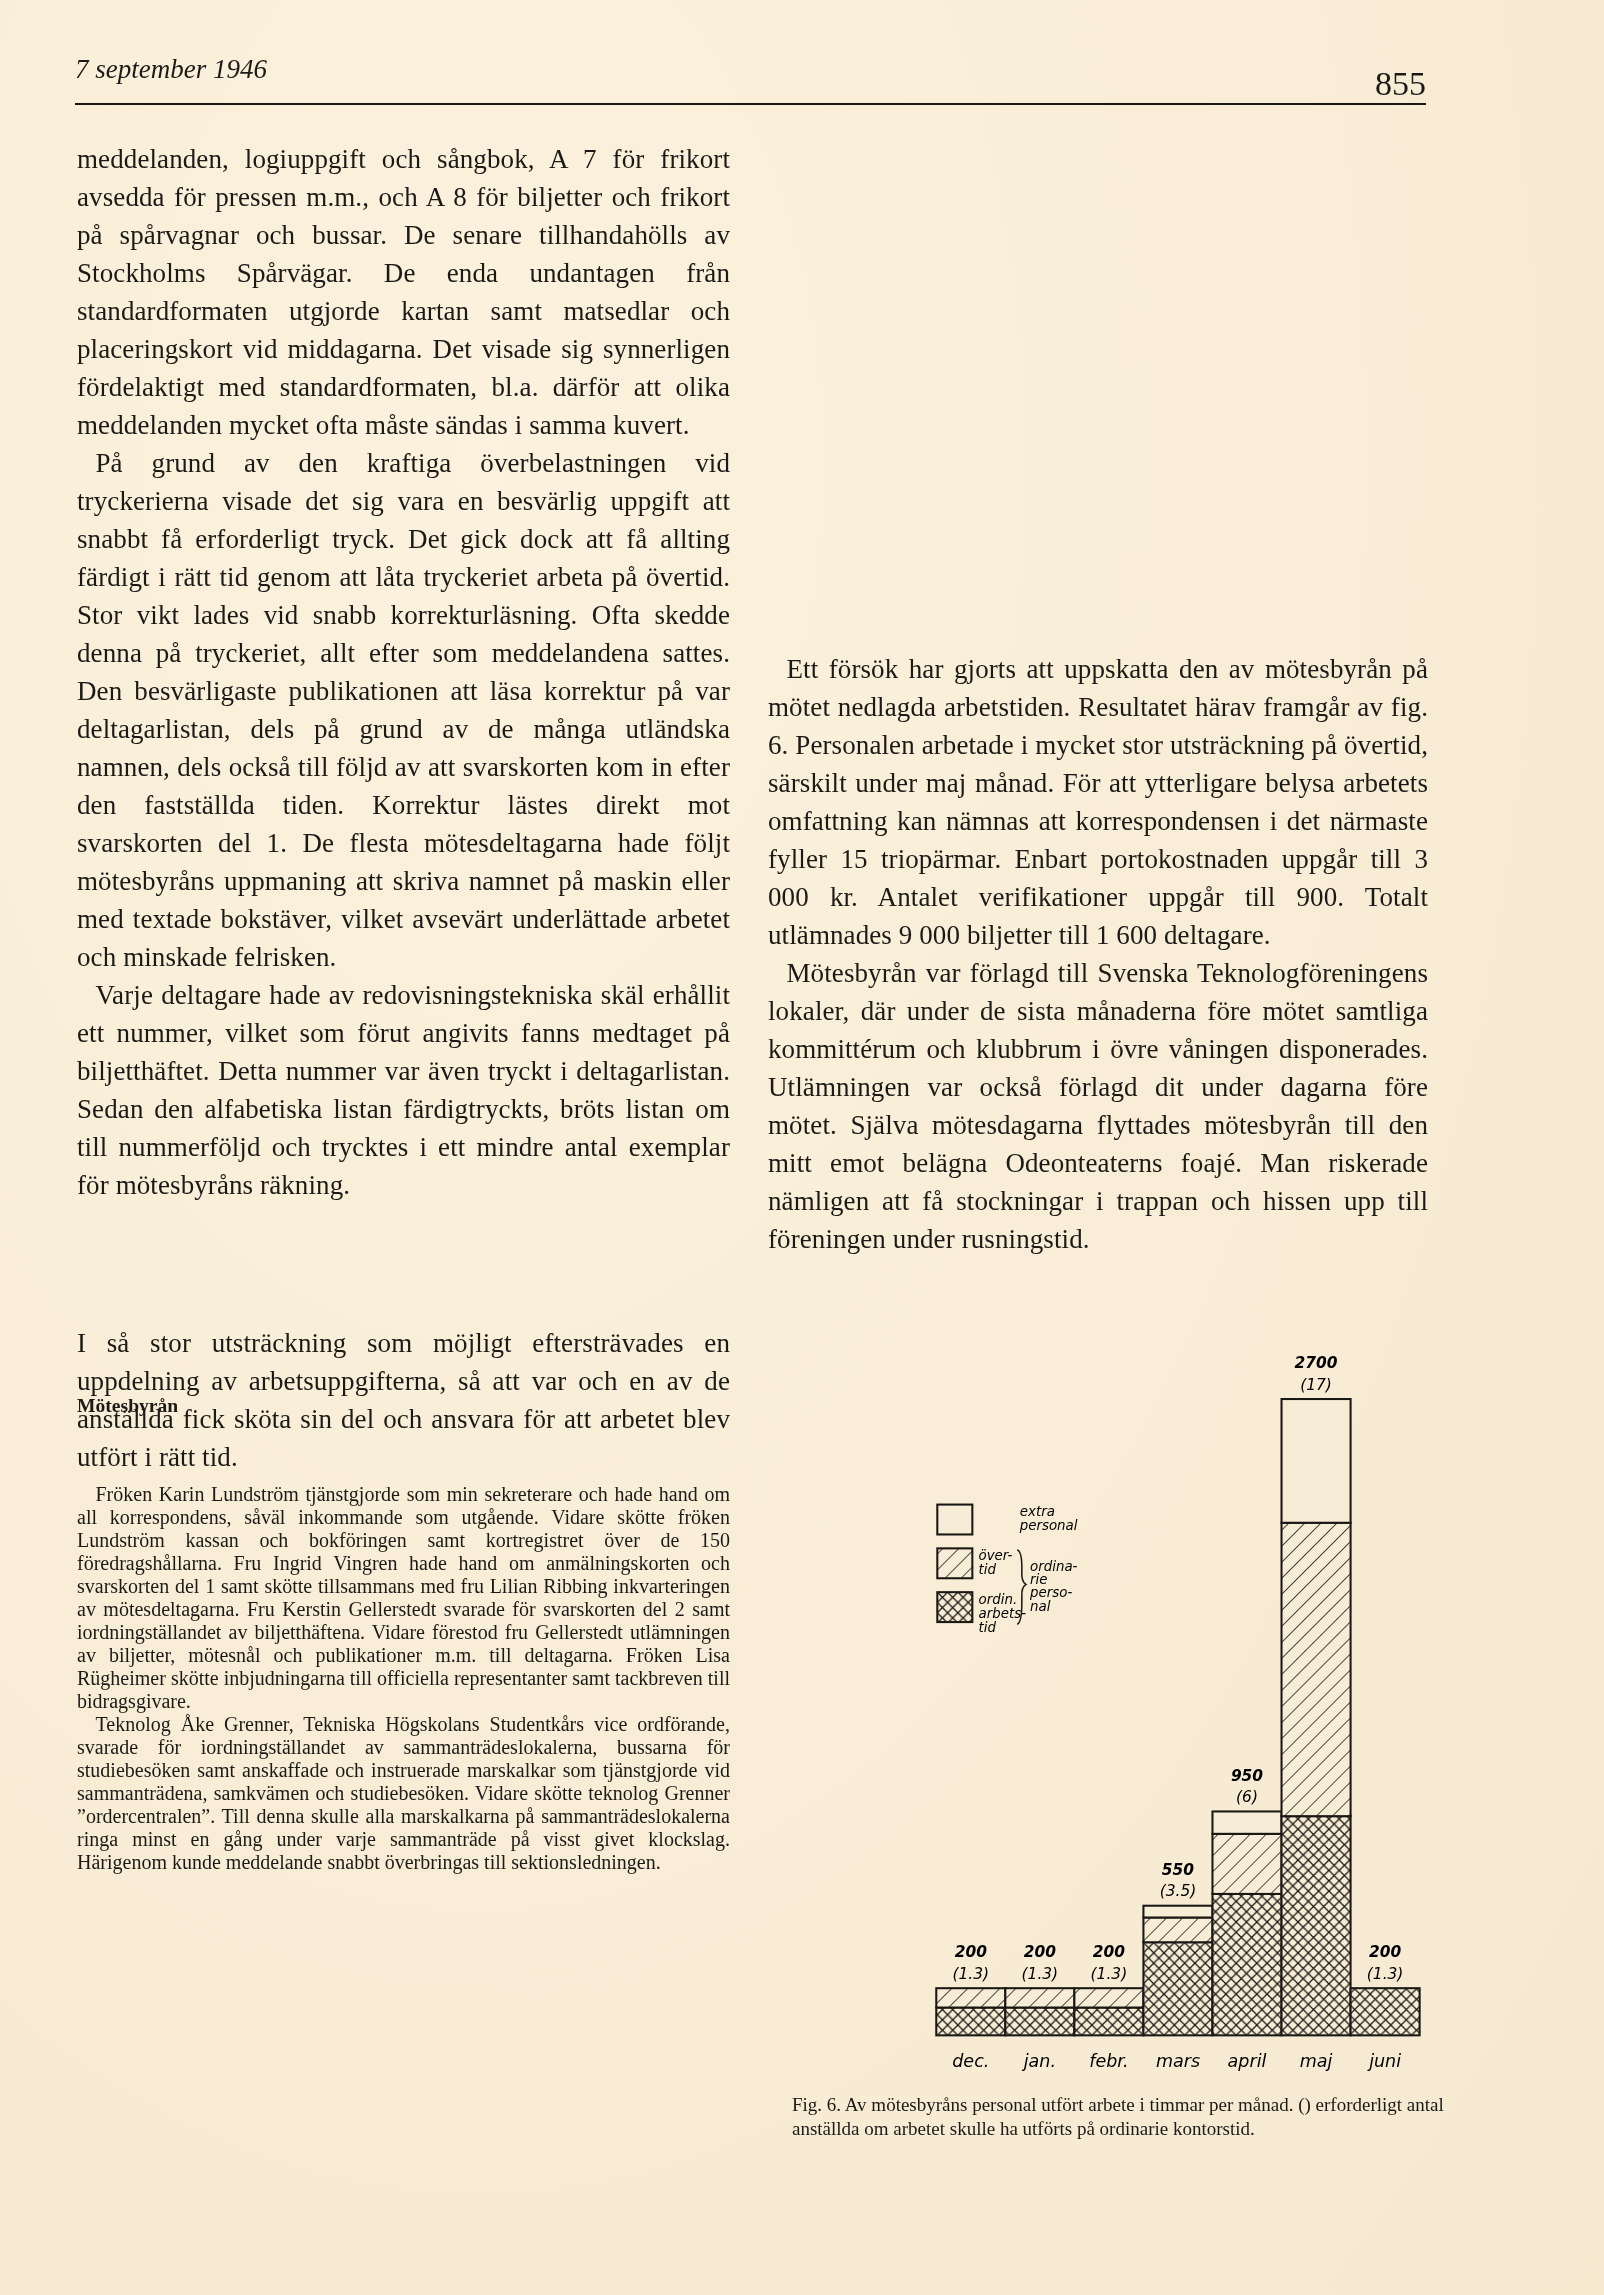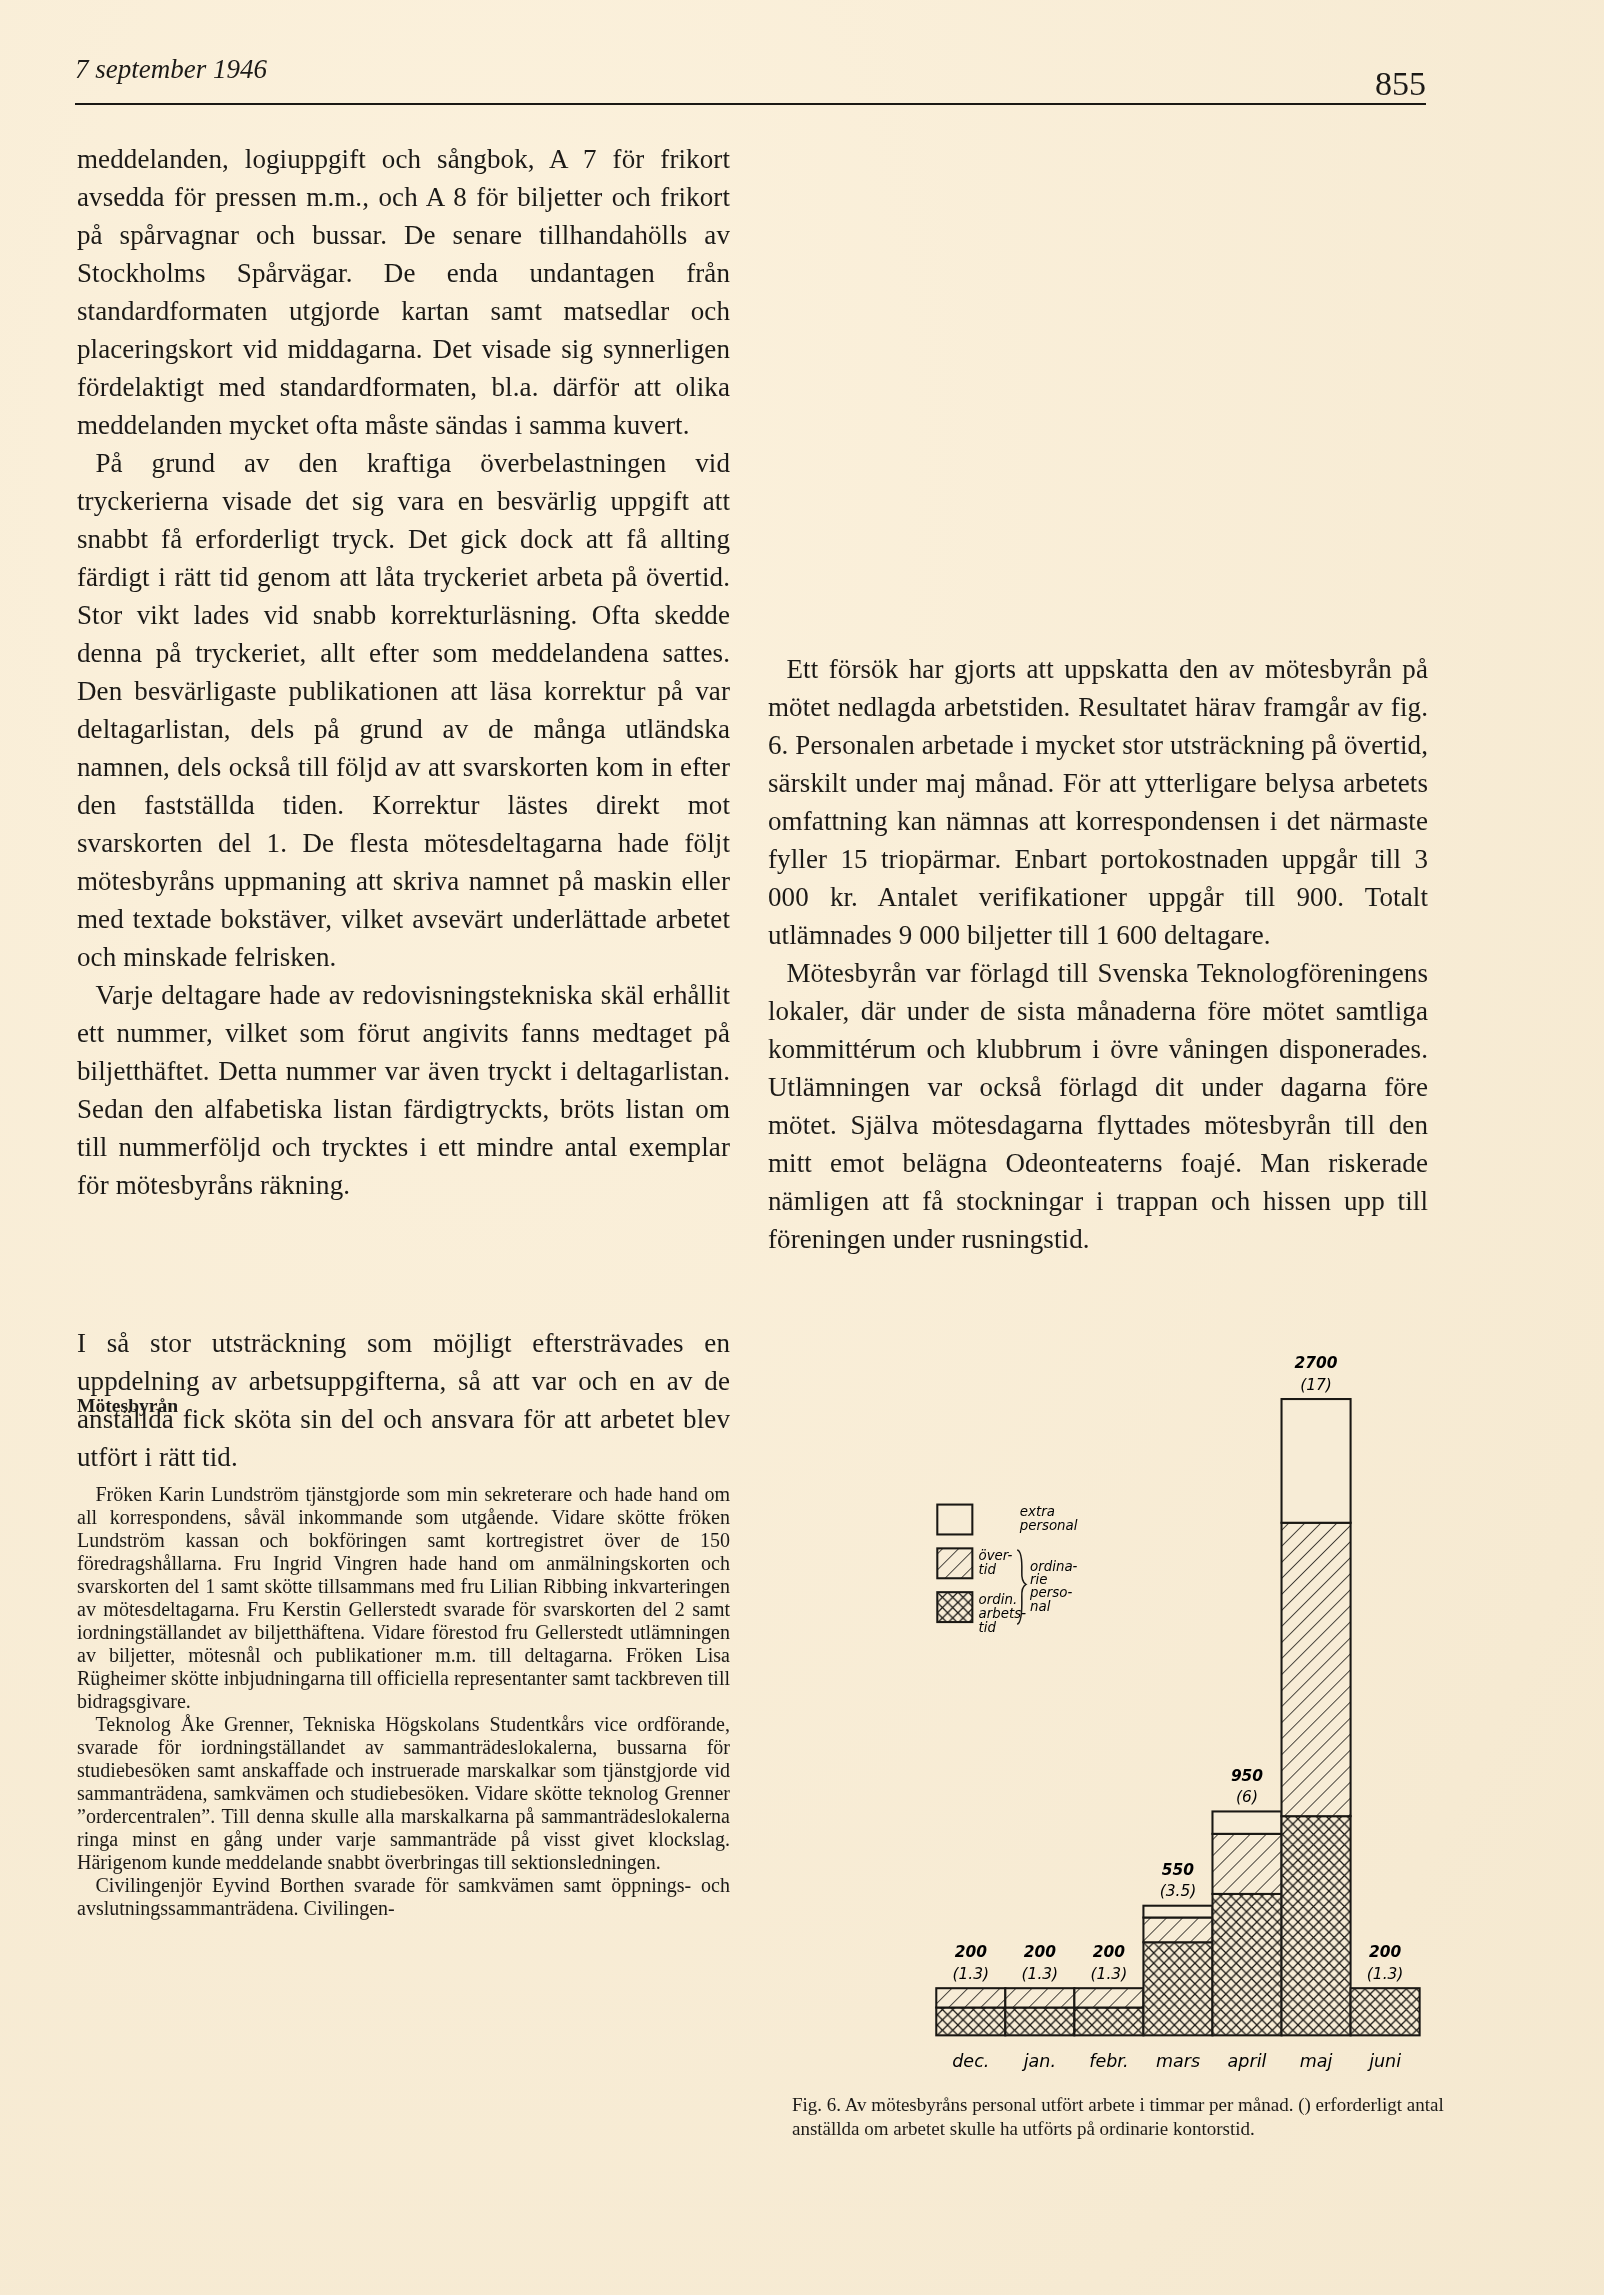--- a/index.html
+++ b/index.html
@@ -42,21 +42,20 @@
   <p class="heading">Mötesbyrån</p>
 </div>
 
 <div class="col left big" style="top:1324px;">
   <p>I så stor utsträckning som möjligt eftersträvades en uppdelning av arbetsuppgifterna, så att var och en av de anställda fick sköta sin del och ansvara för att arbetet blev utfört i rätt tid.</p>
 </div>
 
 <div class="col left small" style="top:1483px;">
   <p class="indent">Fröken Karin Lundström tjänstgjorde som min sekreterare och hade hand om all korrespondens, såväl inkommande som utgående. Vidare skötte fröken Lundström kassan och bokföringen samt kortregistret över de 150 föredragshållarna. Fru Ingrid Vingren hade hand om anmälningskorten och svarskorten del 1 samt skötte tillsammans med fru Lilian Ribbing inkvarteringen av mötesdeltagarna. Fru Kerstin Gellerstedt svarade för svarskorten del 2 samt iordningställandet av biljetthäftena. Vidare förestod fru Gellerstedt utlämningen av biljetter, mötesnål och publikationer m.m. till deltagarna. Fröken Lisa Rügheimer skötte inbjudningarna till officiella representanter samt tackbreven till bidragsgivare.</p>
   <p class="indent">Teknolog Åke Grenner, Tekniska Högskolans Studentkårs vice ordförande, svarade för iordningställandet av sammanträdeslokalerna, bussarna för studiebesöken samt anskaffade och instruerade marskalkar som tjänstgjorde vid sammanträdena, samkvämen och studiebesöken. Vidare skötte teknolog Grenner ”ordercentralen”. Till denna skulle alla marskalkarna på sammanträdeslokalerna ringa minst en gång under varje sammanträde på visst givet klockslag. Härigenom kunde meddelande snabbt överbringas till sektionsledningen.</p>
-  <p class="indent">Civilingenjör Eyvind Borthen svarade för samkvämen samt öppnings- och avslutningssammanträdena. Civilingen-</p>
 </div>
 
 <div class="col right small" style="top:142px;">
 </div>
 
 <div class="col right big" style="top:650px;">
   <p class="indent">Ett försök har gjorts att uppskatta den av mötesbyrån på mötet nedlagda arbetstiden. Resultatet härav framgår av fig. 6. Personalen arbetade i mycket stor utsträckning på övertid, särskilt under maj månad. För att ytterligare belysa arbetets omfattning kan nämnas att korrespondensen i det närmaste fyller 15 triopärmar. Enbart portokostnaden uppgår till 3 000 kr. Antalet verifikationer uppgår till 900. Totalt utlämnades 9 000 biljetter till 1 600 deltagare.</p>
   <p class="indent">Mötesbyrån var förlagd till Svenska Teknologföreningens lokaler, där under de sista månaderna före mötet samtliga kommittérum och klubbrum i övre våningen disponerades. Utlämningen var också förlagd dit under dagarna före mötet. Själva mötesdagarna flyttades mötesbyrån till den mitt emot belägna Odeonteaterns foajé. Man riskerade nämligen att få stockningar i trappan och hissen upp till föreningen under rusningstid.</p>
 </div>
 

